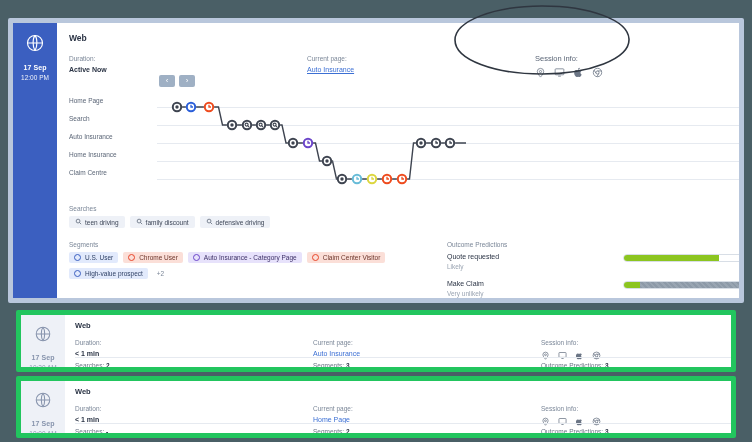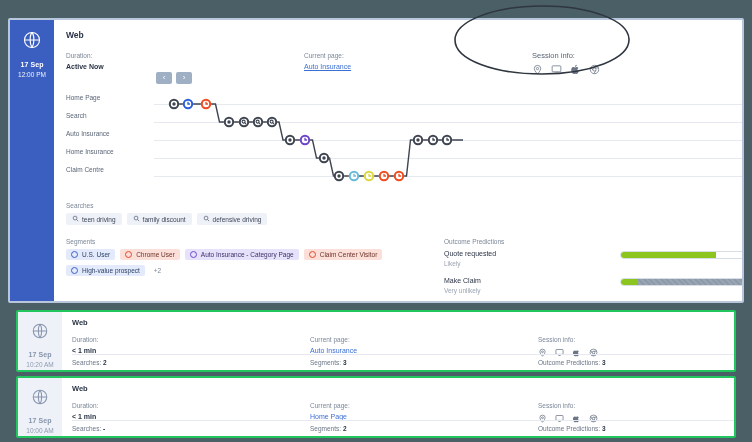--- a/index.html
+++ b/index.html
@@ -9,21 +9,21 @@
     overflow: hidden;
     font-family: "Liberation Sans", sans-serif;
     background: #4a5f66;
   }
   #root { position: relative; width: 752px; height: 442px; background: #4a5f66; }
 
   
   .card {
     position: absolute;
     background: #ffffff;
-    border: 2px solid #22c55e;
+    border: 5px solid #22c55e;
     border-radius: 2px;
     display: flex;
     overflow: hidden;
   }
   .card.expanded { left: 8px; top: 18px; width: 736px; height: 285px; border-color: #b9c7dc; }
   .card.collapsed-1 { left: 16px; top: 310px; width: 720px; height: 62px; }
   .card.collapsed-2 { left: 16px; top: 376px; width: 720px; height: 62px; }
 
   
   .rail {

